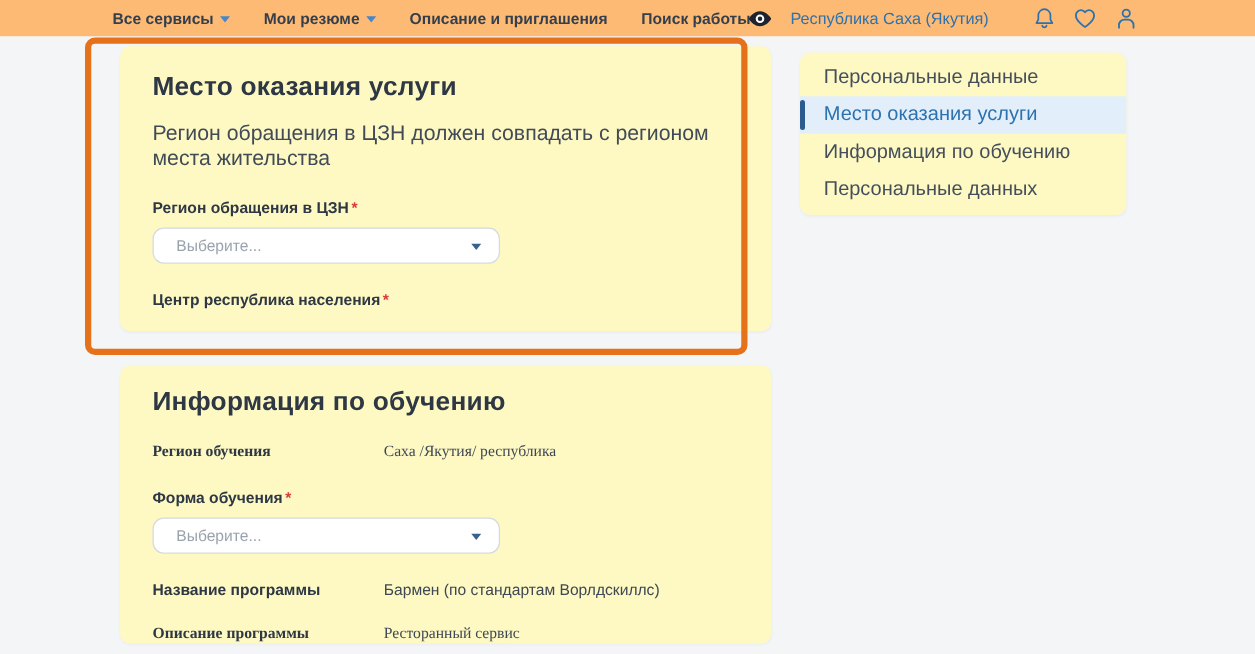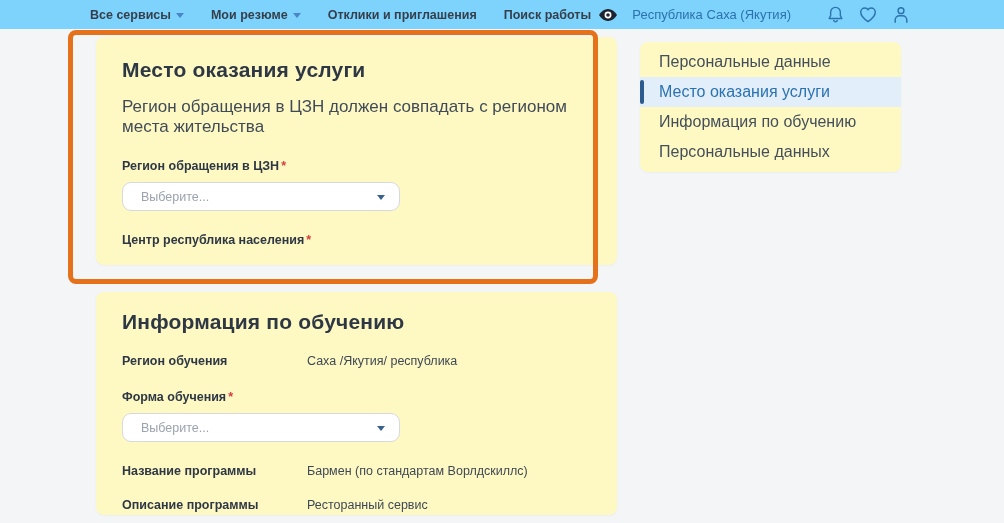--- a/index.html
+++ b/index.html
@@ -8,21 +8,21 @@
     font-family:"Liberation Sans", sans-serif;
     background:#f4f5f7;
     overflow:hidden;
     position:relative;
   }
   .page{ position:relative; width:1004px; height:523px; }
 
   
   .header{
     position:absolute; left:0; top:0; width:1004px; height:29px;
-    background:#7dd3fc; display:flex; align-items:center;
+    background:#fdba74; display:flex; align-items:center;
   }
   .nav{ display:flex; align-items:center; gap:27px; margin-left:90px; }
   .nav-item{
     font-size:12.5px; font-weight:700; color:#353f4c;
     display:flex; align-items:center; gap:5px; cursor:pointer; white-space:nowrap;
   }
   .caret-down{
     width:0; height:0; border-left:4px solid transparent; border-right:4px solid transparent;
     border-top:5px solid #4a86c7; margin-top:2px;
   }
@@ -40,21 +40,21 @@
     box-shadow:0 1px 2px rgba(40,50,60,0.04);
   }
   .card-main{ left:96px; top:37px; width:521px; height:228px; padding:21px 26px; }
   .card-training{ left:96px; top:292px; width:521px; height:223px; padding:18px 26px; }
   .card-title{
     font-size:21px; font-weight:700; color:#2e3744; letter-spacing:0.2px;
   }
   .card-note{ font-size:17px; color:#414b57; margin-top:15px; }
   .field-label{ font-size:12.5px; font-weight:700; color:#2e3744; }
   .req{ color:#d93a3e; font-weight:700; margin-left:2px; }
-  .mt22{ margin-top:22px; } .mt20{ margin-top:20px; } .mt9{ margin-top:9px; }
+  .mt22{ margin-top:22px; } .mt20{ margin-top:20px;font-family:Liberation Serif, serif; } .mt9{ margin-top:9px; }
 
   .select{
     width:278px; height:29px; border:1px solid #d6dade; border-radius:9px;
     background:#ffffff; display:flex; align-items:center; padding:0 18px;
     font-size:12.5px; color:#9aa3ad; cursor:pointer; position:relative;
   }
   .select .sel-caret{
     position:absolute; right:14px; top:12px;
     width:0; height:0; border-left:4.5px solid transparent; border-right:4.5px solid transparent;
     border-top:5.5px solid #38618c;
@@ -97,21 +97,21 @@
     <div class="nav">
       <div class="nav-item">
         <span>Все сервисы</span>
         <span class="caret-down"></span>
       </div>
       <div class="nav-item">
         <span>Мои резюме</span>
         <span class="caret-down"></span>
       </div>
       <div class="nav-item">
-        <span>Отклики и приглашения</span>
+        <span>Описание и приглашения</span>
       </div>
       <div class="nav-item">
         <span>Поиск работы</span>
       </div>
     </div>
 
     <div class="header-right">
       <div class="hicon">
         <svg width="20" height="14" viewBox="0 0 24 16">
           <path d="M12 0C6 0 1.6 5.2 0 8c1.6 2.8 6 8 12 8s10.4-5.2 12-8C22.4 5.2 18 0 12 0z" fill="#1d242e"></path>

